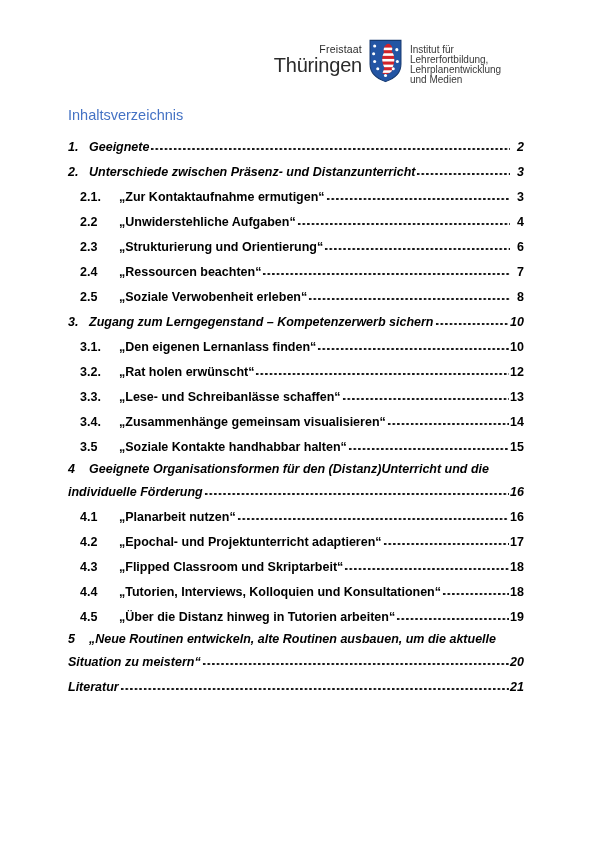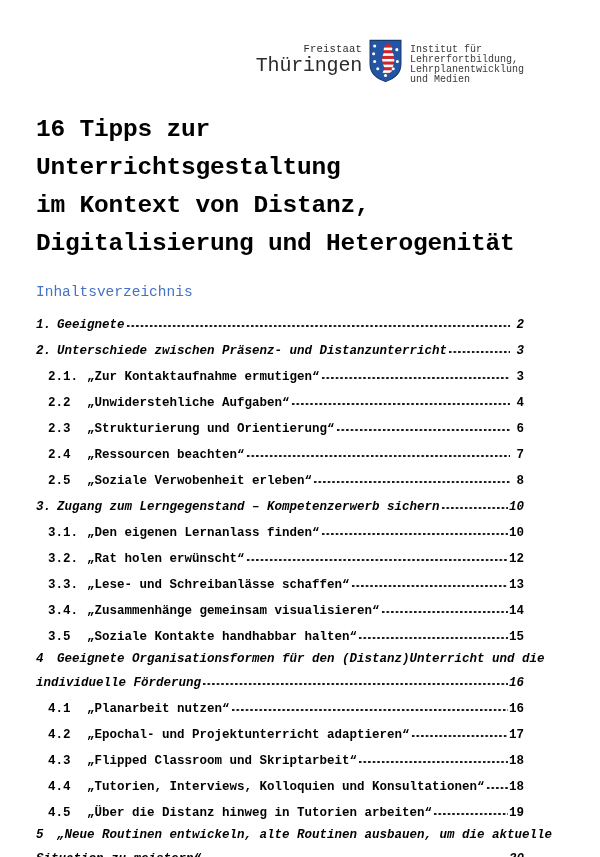--- a/index.html
+++ b/index.html
@@ -1,24 +1,24 @@
 <!DOCTYPE html>
 <html lang="de"><head>
 <meta charset="utf-8">
 <style>
   html,body{margin:0;padding:0;background:#ffffff;}
   .page{
     position:relative;
     width:584px;height:857px;
     background:#ffffff;
-    font-family:Liberation Mono, monospace;
+    font-family:Liberation Sans, sans-serif;
     color:#000;
     overflow:hidden;
     box-sizing:border-box;
-    padding:36px 60px 0 36px;
+    padding:36px 60px 0 68px;
   }
   
   .logo-row{
     display:flex;
     justify-content:flex-end;
     align-items:flex-start;
     margin-right:2px;
     height:50px;
   }
   .brand{
@@ -123,25 +123,20 @@
         </g>
       </svg>
     </div>
     <div class="institute">
       <div>Institut für Lehrerfortbildung,</div>
       <div>Lehrplanentwicklung</div>
       <div>und Medien</div>
     </div>
   </div>
 
-  <h1 class="doc-title">
-    <div>16 Tipps zur Unterrichtsgestaltung</div>
-    <div>im Kontext von Distanz,</div>
-    <div>Digitalisierung und Heterogenität</div>
-  </h1>
 
   <div class="toc-heading" id="toc-heading" style="color: rgb(68, 114, 196);">Inhaltsverzeichnis</div>
   <nav class="toc" id="toc-entries">
       <div class="toc-entry lvl1">
         <div class="toc-line">
           <span class="toc-num">1.</span>
           <span class="toc-label">Geeignete</span>
           <span class="toc-leader"></span>
           <span class="toc-page">2</span>
         </div>

